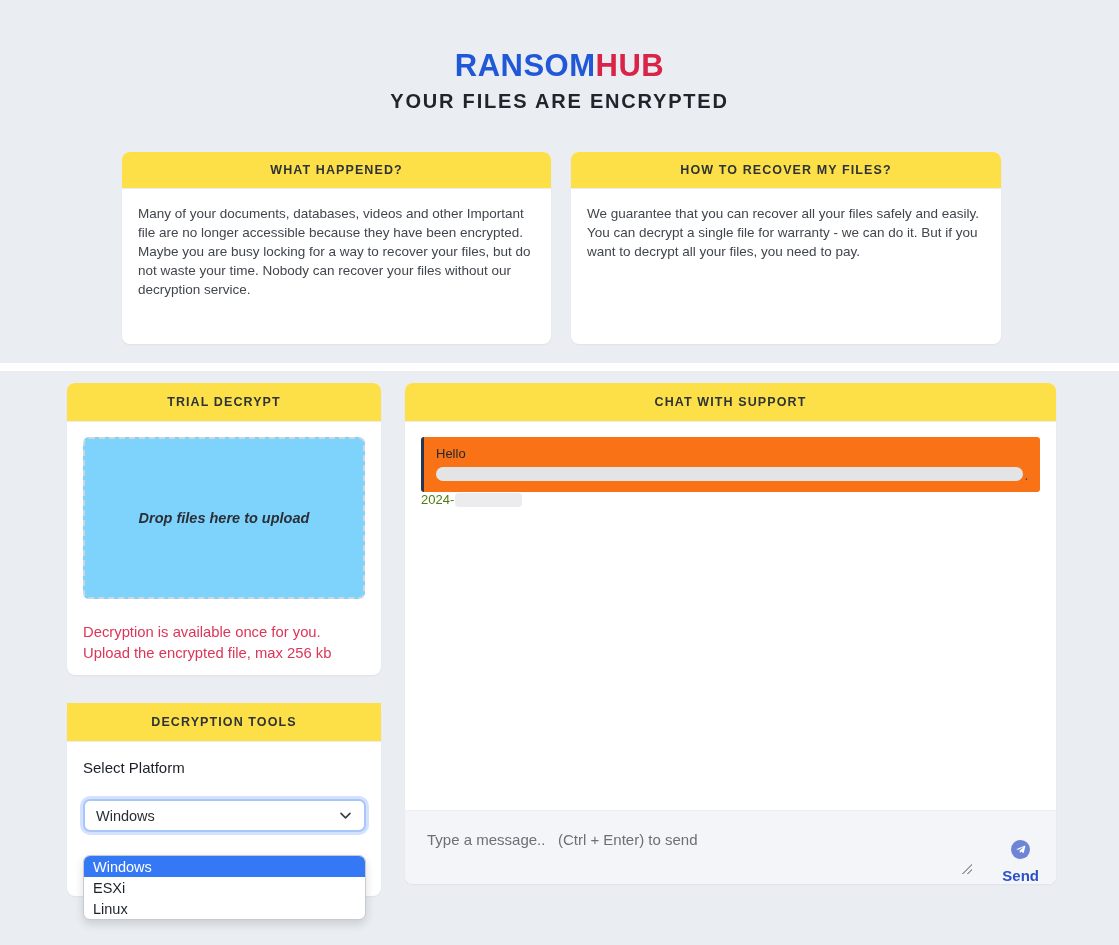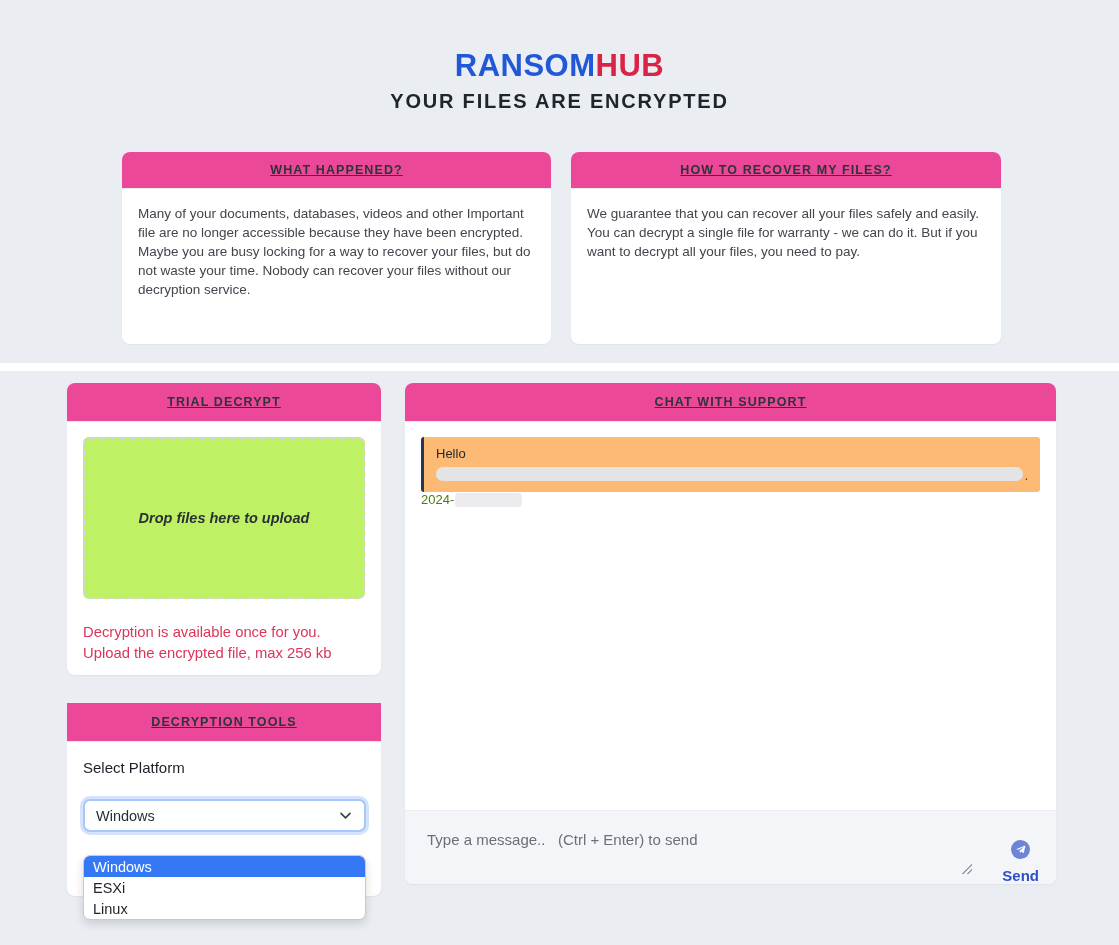--- a/index.html
+++ b/index.html
@@ -17,38 +17,38 @@
   .logo { top:48px; left:0; width:100%; text-align:center;
           font-size:31px; font-weight:700; letter-spacing:.5px; }
   .logo .part1 { color:#2158d8; }
   .logo .part2 { color:#d92347; }
   .page-title { top:90px; left:0; width:100%; text-align:center;
           font-size:20px; font-weight:800; letter-spacing:1.8px; color:#20252c; }
 
   
   .card { background:#fff; border-radius:8px; overflow:hidden;
           box-shadow:0 1px 2px rgba(20,30,50,.05); }
-  .card-header { background:#ec4899; border-bottom:1px solid #eaecef;
+  .card-header { background:#fde047; border-bottom:1px solid #eaecef;
           height:39px; display:flex; align-items:center; justify-content:center;
-          font-size:12.5px; font-weight:700; letter-spacing:1.1px; color:#2e3338;text-decoration:underline; }
+          font-size:12.5px; font-weight:700; letter-spacing:1.1px; color:#2e3338; }
   .card-header.tall { height:37px; }
 
   
   .card-what    { top:152px; left:122px; width:429px; height:192px; }
   .card-recover { top:152px; left:571px; width:430px; height:192px; }
   .info-body { padding:15px 16px; font-size:13.5px; line-height:19px; color:#41464d; }
   .alert-line { color:#dc3558; }
 
   
   .seam { top:363px; left:0; width:100%; height:8px; background:#ffffff; }
 
   
   .card-trial { top:383px; left:67px; width:314px; height:292px; }
   .trial-body { padding:15px 16px; }
-  .dropzone { height:162px; background:#bef264; border:2px dashed #d2d6dc;
+  .dropzone { height:162px; background:#7dd3fc; border:2px dashed #d2d6dc;
           border-radius:6px; display:flex; align-items:center; justify-content:center;
           cursor:pointer; }
   .dropzone-text { font-style:italic; font-weight:700; font-size:14.5px; color:#2b2f36; }
   .trial-note { margin-top:23px; font-size:14.8px; line-height:21px; color:#dc3558; }
 
   
   .card-tools { top:703px; left:67px; width:314px; height:193px; overflow:visible; }
   .tools-body { padding:17px 16px; position:relative; }
   .select-label { font-size:15px; color:#1b2028; margin-bottom:23px; }
   .platform-select { width:283px; height:33px; background:#fff;
@@ -60,21 +60,21 @@
           background:#fff; border:1px solid #c6cad1; border-radius:7px;
           box-shadow:0 4px 10px rgba(0,0,0,.14); overflow:hidden; z-index:5; }
   .dropdown-option { height:21px; display:flex; align-items:center;
           padding:0 9px; font-size:14.5px; color:#1e232b; cursor:pointer; }
   .dropdown-option.selected { background:#3478f6; color:#fff; }
 
   
   .card-chat { top:383px; left:405px; width:651px; height:501px;
           display:flex; flex-direction:column; }
   .chat-body { flex:1; padding:15px 16px; background:#fff; }
-  .chat-message { background:#fdba74; border-left:3px solid #2a3550;
+  .chat-message { background:#f97316; border-left:3px solid #2a3550;
           border-radius:3px; padding:9px 12px 11px 12px; }
   .chat-message-text { font-size:13px; font-weight:500; color:#23282f; margin-bottom:6px; }
   .redact-row { display:flex; align-items:flex-end; }
   .redact-bar { flex:1; height:14px; background:#e3e4e6; border-radius:7px; }
   .redact-dot { font-size:12px; color:#3a3f46; margin-left:2px; line-height:10px; }
   .chat-timestamp { margin-top:0; display:flex; align-items:center;
           font-size:13px; color:#4d7c0f; }
   .timestamp-redact { width:67px; height:14px; background:#ececee;
           border-radius:4px; margin-left:1px; }
   .chat-footer { height:74px; background:#f3f5f8; position:relative;

